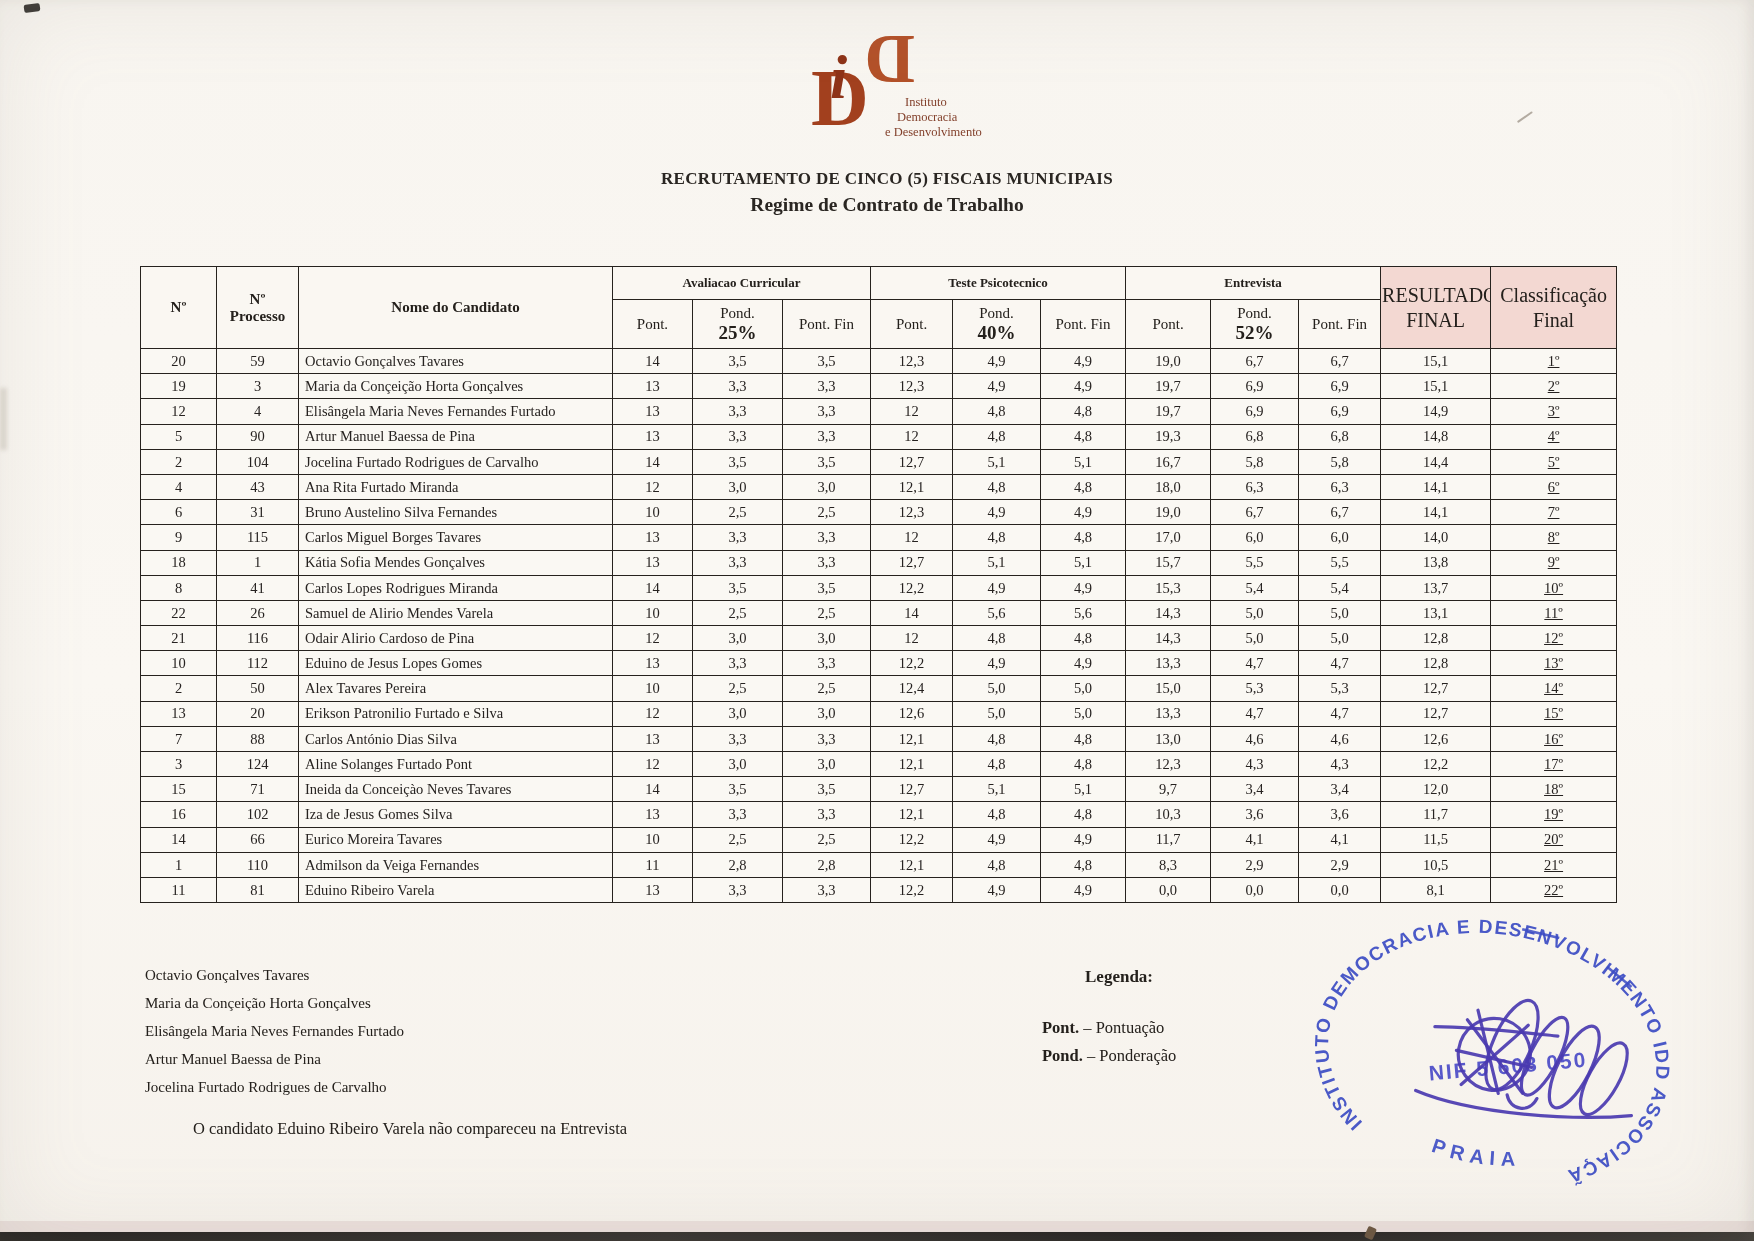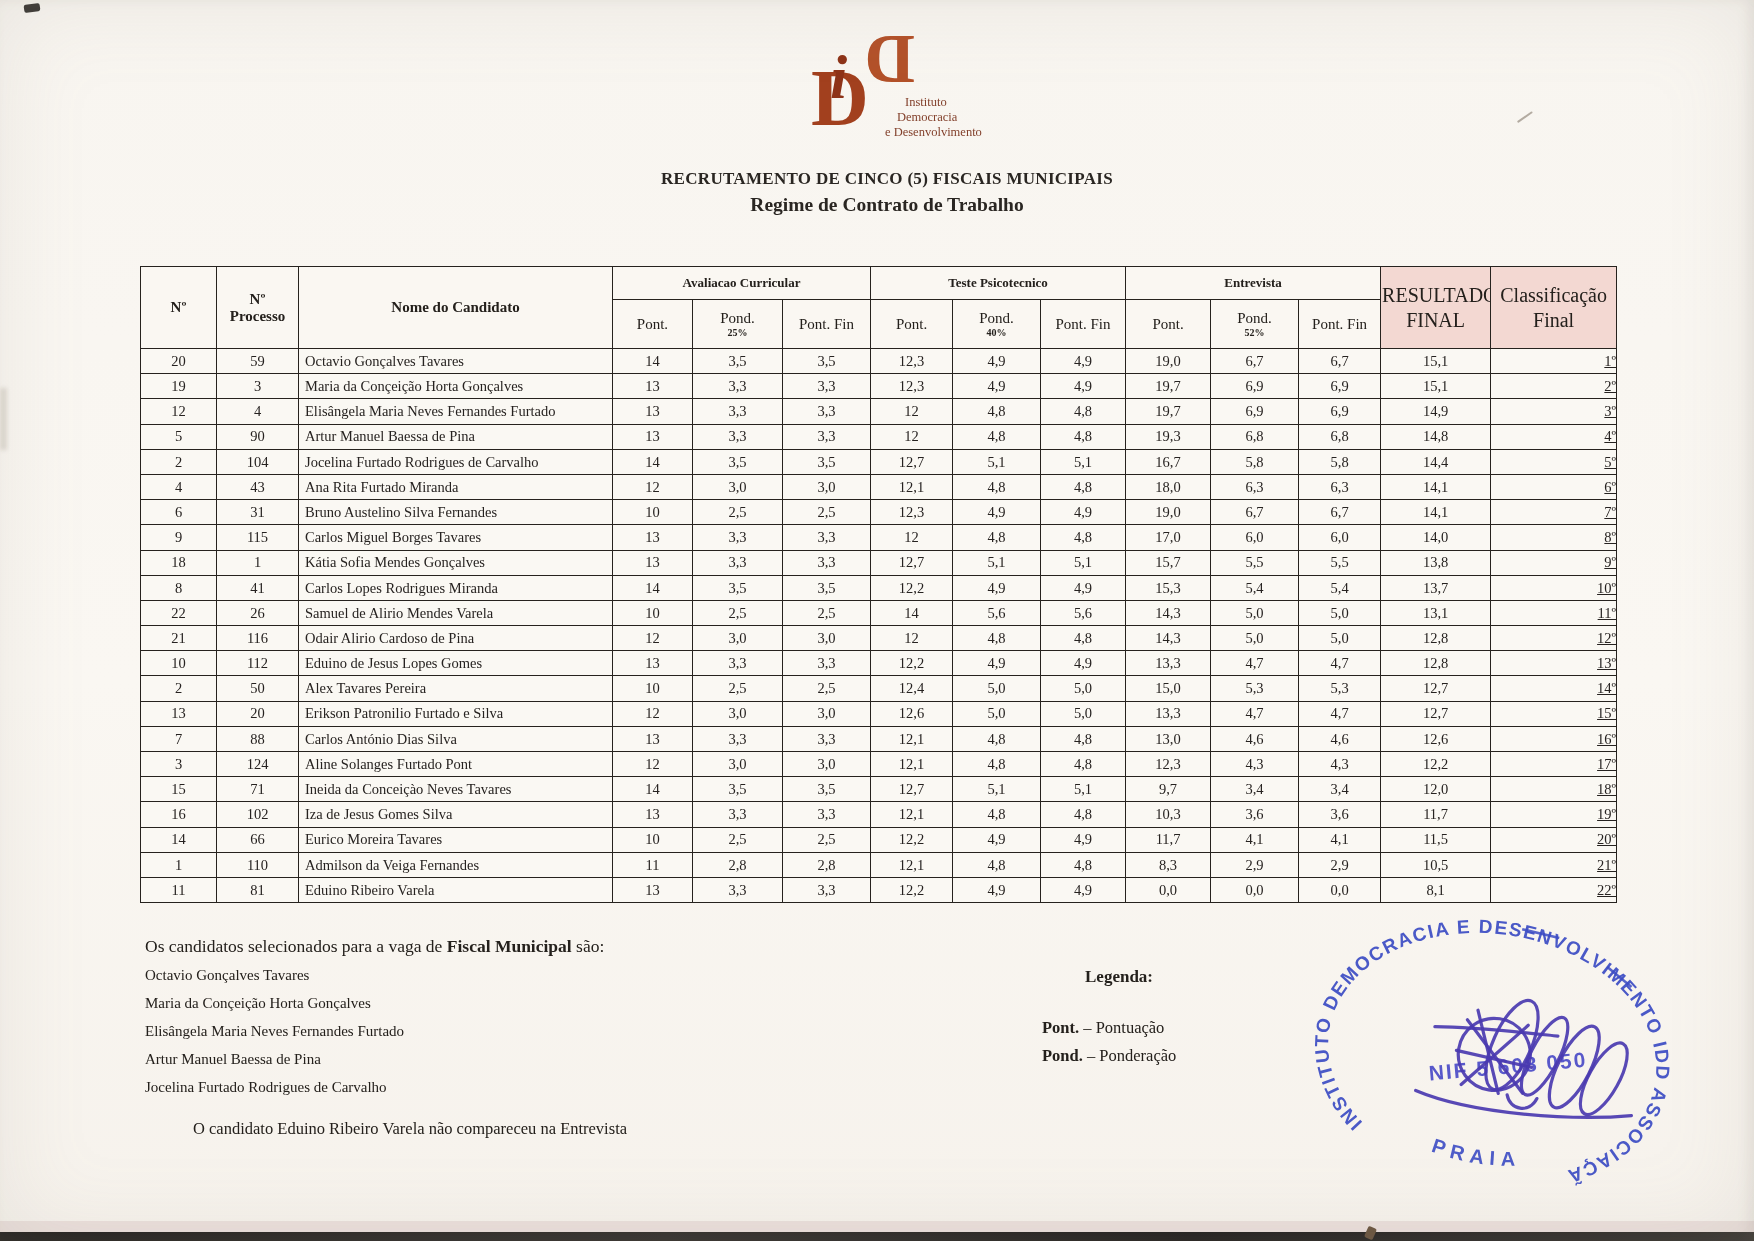--- a/index.html
+++ b/index.html
@@ -19,26 +19,26 @@
          font-size:19.5px;font-weight:bold;color:#2a2622;}
 
   
   .doc-table{position:absolute;left:140px;top:266px;}
   table{border-collapse:collapse;table-layout:fixed;width:1477px;background:transparent;}
   th,td{border:1.6px solid #26221e;overflow:hidden;white-space:nowrap;}
   thead th{font-weight:bold;text-align:center;vertical-align:middle;background:#faf7f2;}
   .grp{font-size:13px;height:30px;}
   th.plain{font-size:15px;}
   .sub{font-weight:normal;font-size:15px;height:46px;}
-  .sub .pct{font-weight:bold;font-size:10px;}
+  .sub .pct{font-weight:bold;font-size:19px;}
   th.pink{background:var(--pink,#f3d8d2);font-weight:normal;font-size:20px;line-height:1.25;}
   tbody td{height:24.2px;font-size:14.5px;text-align:center;padding:0;line-height:1;
            background:#faf8f3;color:#262220;}
   tbody td.name{text-align:left;padding-left:6px;}
-  tbody td.rank{text-decoration:underline;text-align:right;}
+  tbody td.rank{text-decoration:underline;}
 
   
   .intro{position:absolute;left:145px;top:936px;font-size:17.5px;}
   .intro b{font-weight:bold;}
   .selected{position:absolute;left:145px;top:961px;font-size:15px;line-height:28px;}
   .note{position:absolute;left:145px;top:1119px;font-size:16.5px;margin-left:48px;}
   .legend-title{position:absolute;left:1085px;top:967px;font-size:17px;font-weight:bold;}
   .legend-items{position:absolute;left:1042px;top:1014px;font-size:16.5px;line-height:28px;}
   .legend-items b{font-weight:bold;}
 
@@ -494,23 +494,20 @@
             <td>0,0</td>
             <td>0,0</td>
             <td>0,0</td>
             <td>8,1</td>
             <td class="rank">22º</td>
           </tr>
         </tbody>
     </table>
   </div>
 
-  <div class="intro">
-    <span>Os candidatos selecionados para a vaga de </span><b>Fiscal Municipal</b><span> são:</span>
-  </div>
   <div class="selected">
       <div>Octavio Gonçalves Tavares</div>
       <div>Maria da Conçeição Horta Gonçalves</div>
       <div>Elisângela Maria Neves Fernandes Furtado</div>
       <div>Artur Manuel Baessa de Pina</div>
       <div>Jocelina Furtado Rodrigues de Carvalho</div>
     </div>
   <div class="note">O candidato Eduino Ribeiro Varela não compareceu na Entrevista</div>
 
   <div class="legend-title">Legenda:</div>

